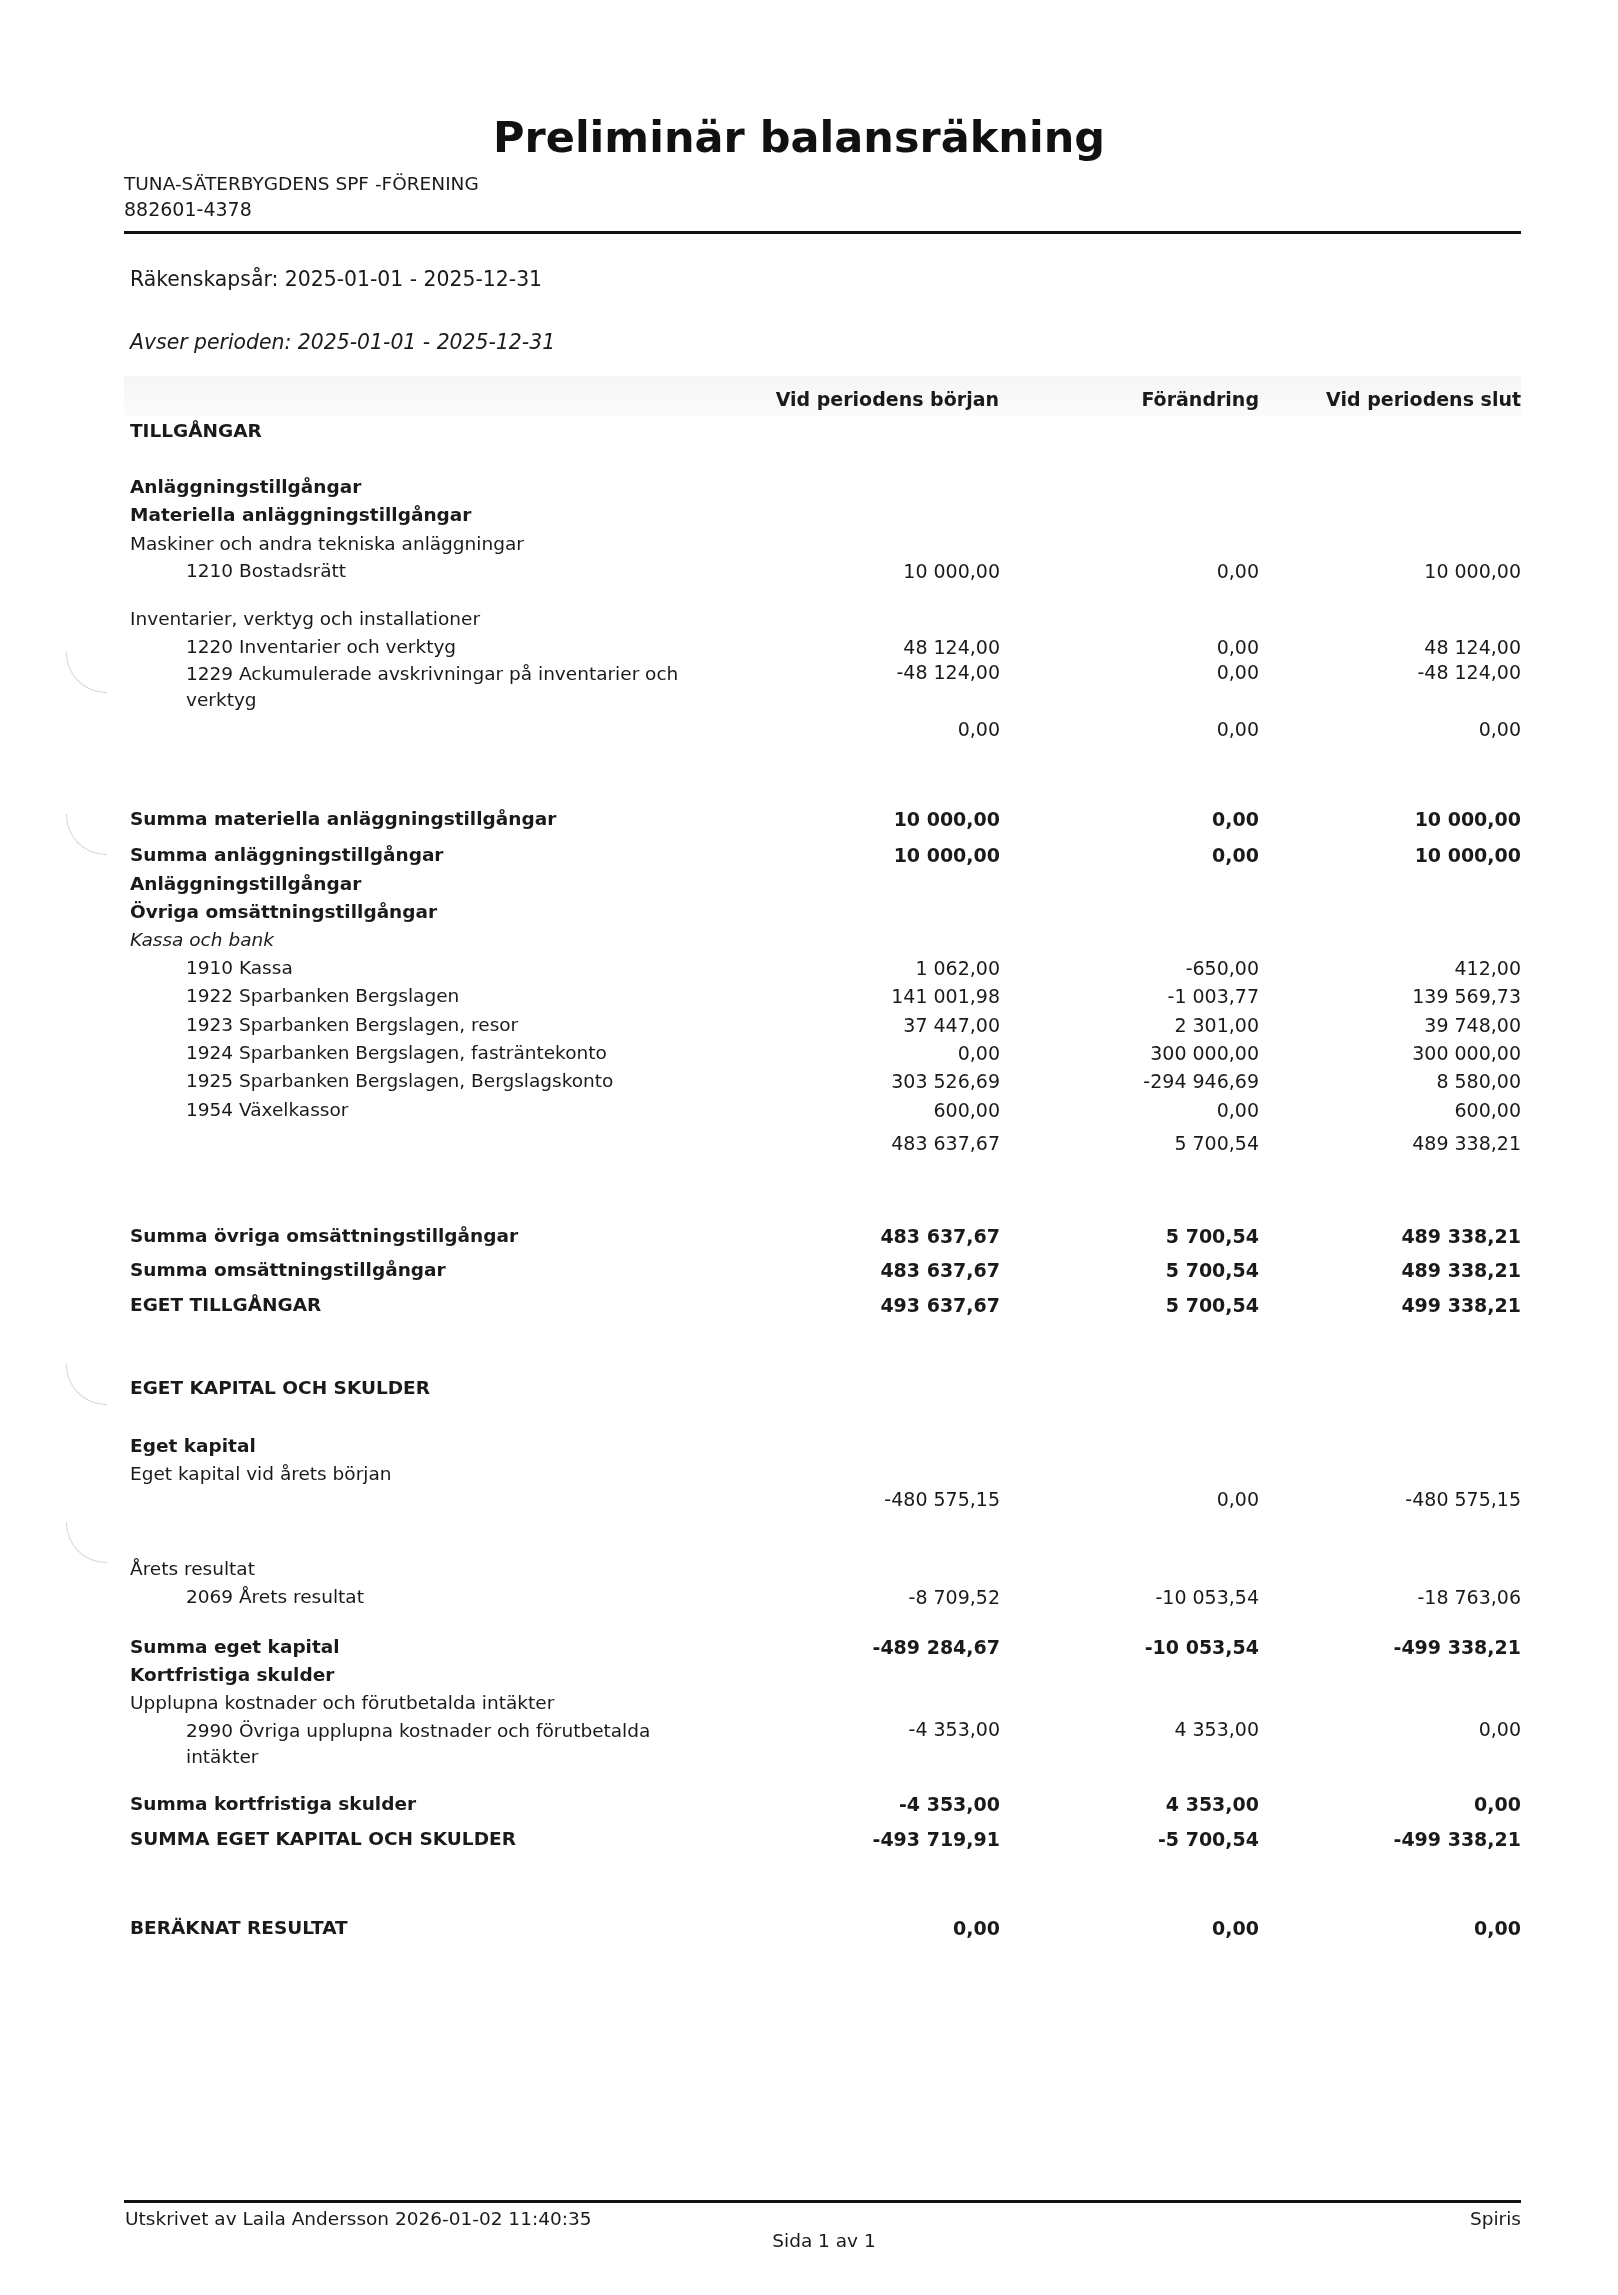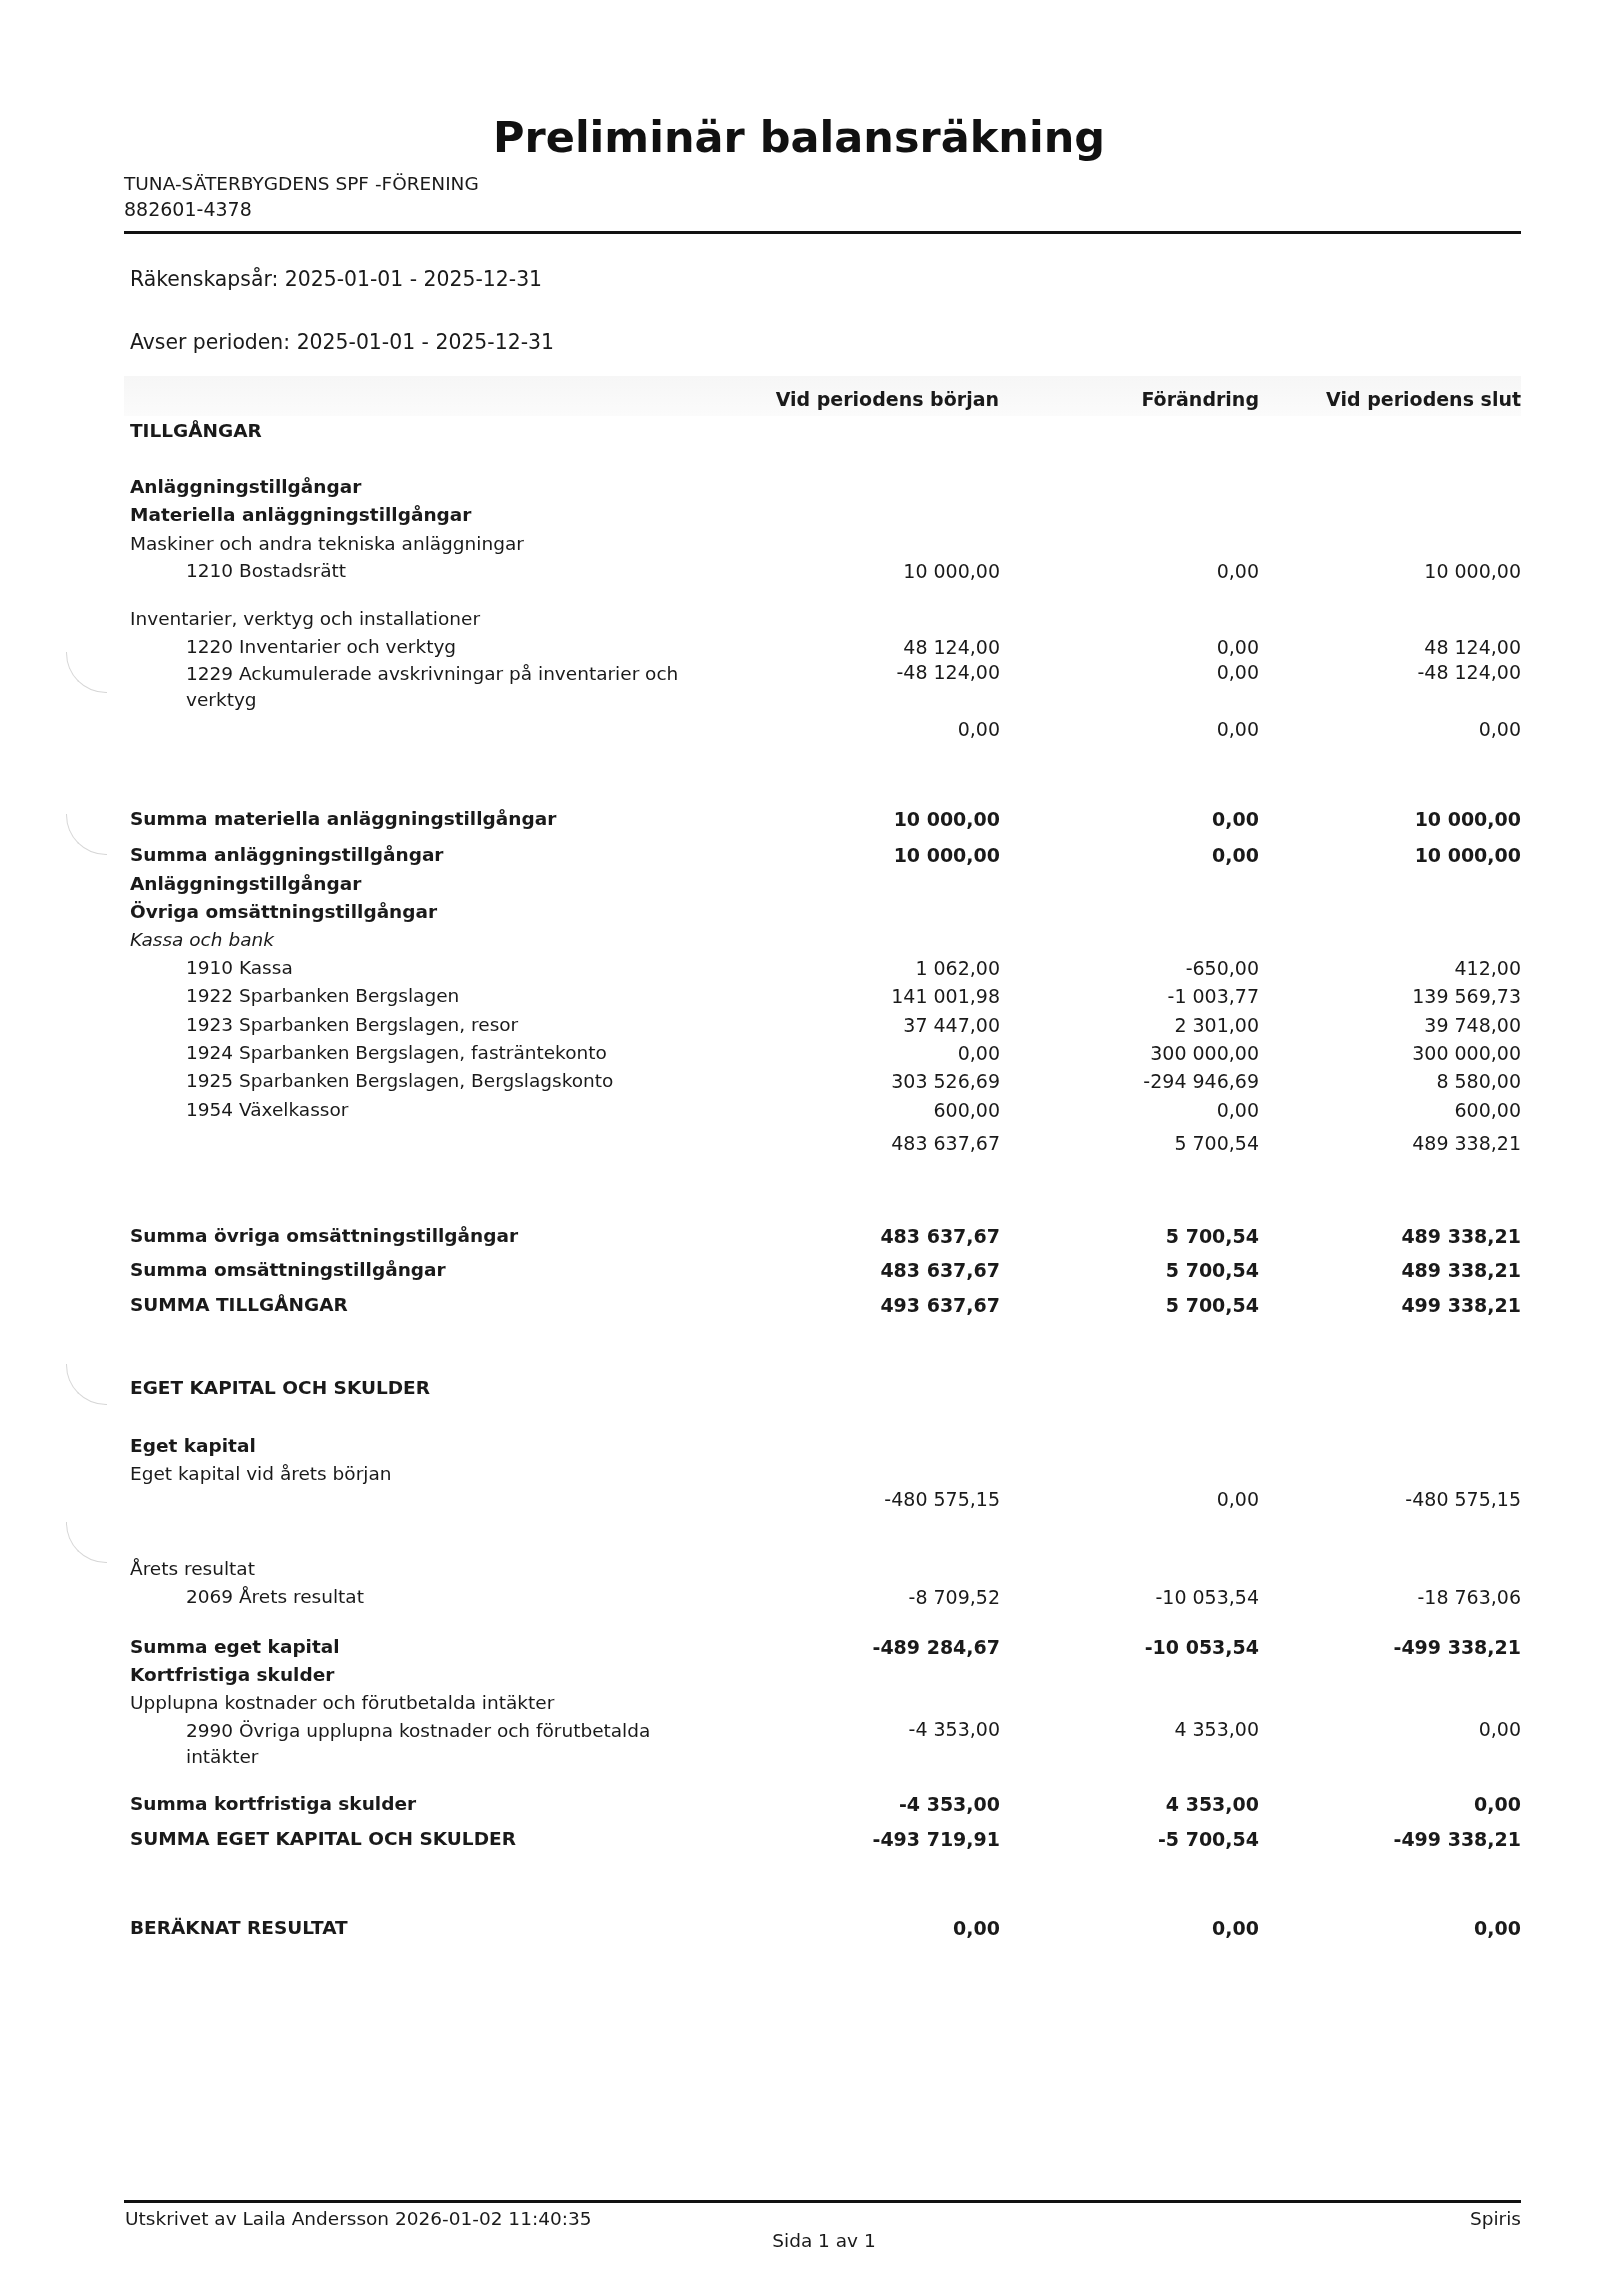--- a/index.html
+++ b/index.html
@@ -37,21 +37,21 @@
 <div class="mark" style="left:66px;top:814px;"></div>
 <div class="mark" style="left:66px;top:1364px;"></div>
 <div class="mark" style="left:66px;top:1522px;"></div>
 
 <div class="abs title">Preliminär balansräkning</div>
 <div class="abs org">TUNA-SÄTERBYGDENS SPF -FÖRENING</div>
 <div class="abs orgnr">882601-4378</div>
 <div class="hr-top"></div>
 
 <div class="abs meta" style="top:267px;">Räkenskapsår: 2025-01-01 - 2025-12-31</div>
-<div class="abs meta" style="top:330px;">Avser perioden: 2025-01-01 - 2025-12-31</div>
+<div class="abs meta" style="top:330px;font-style:italic;">Avser perioden: 2025-01-01 - 2025-12-31</div>
 
 <div class="header-band"></div>
 <div class="abs colhead" style="left:735px;width:264px;">Vid periodens början</div>
 <div class="abs colhead" style="left:1058px;width:201px;">Förändring</div>
 <div class="abs colhead" style="left:1252px;width:269px;">Vid periodens slut</div>
 
 <div class="row" style="top:420px;">
   <span class="lbl bold">TILLGÅNGAR</span>
 </div>
 <div class="row" style="top:476px;">
@@ -157,21 +157,21 @@
   <span class="num c2 bold">5 700,54</span>
   <span class="num c3 bold">489 338,21</span>
 </div>
 <div class="row" style="top:1259px;">
   <span class="lbl bold">Summa omsättningstillgångar</span>
   <span class="num c1 bold">483 637,67</span>
   <span class="num c2 bold">5 700,54</span>
   <span class="num c3 bold">489 338,21</span>
 </div>
 <div class="row" style="top:1294px;">
-  <span class="lbl bold">SUMMA TILLGÅNGAR</span>
+  <span class="lbl bold">EGET TILLGÅNGAR</span>
   <span class="num c1 bold">493 637,67</span>
   <span class="num c2 bold">5 700,54</span>
   <span class="num c3 bold">499 338,21</span>
 </div>
 
 <div class="row" style="top:1377px;">
   <span class="lbl bold">EGET KAPITAL OCH SKULDER</span>
 </div>
 <div class="row" style="top:1435px;">
   <span class="lbl bold">Eget kapital</span>

